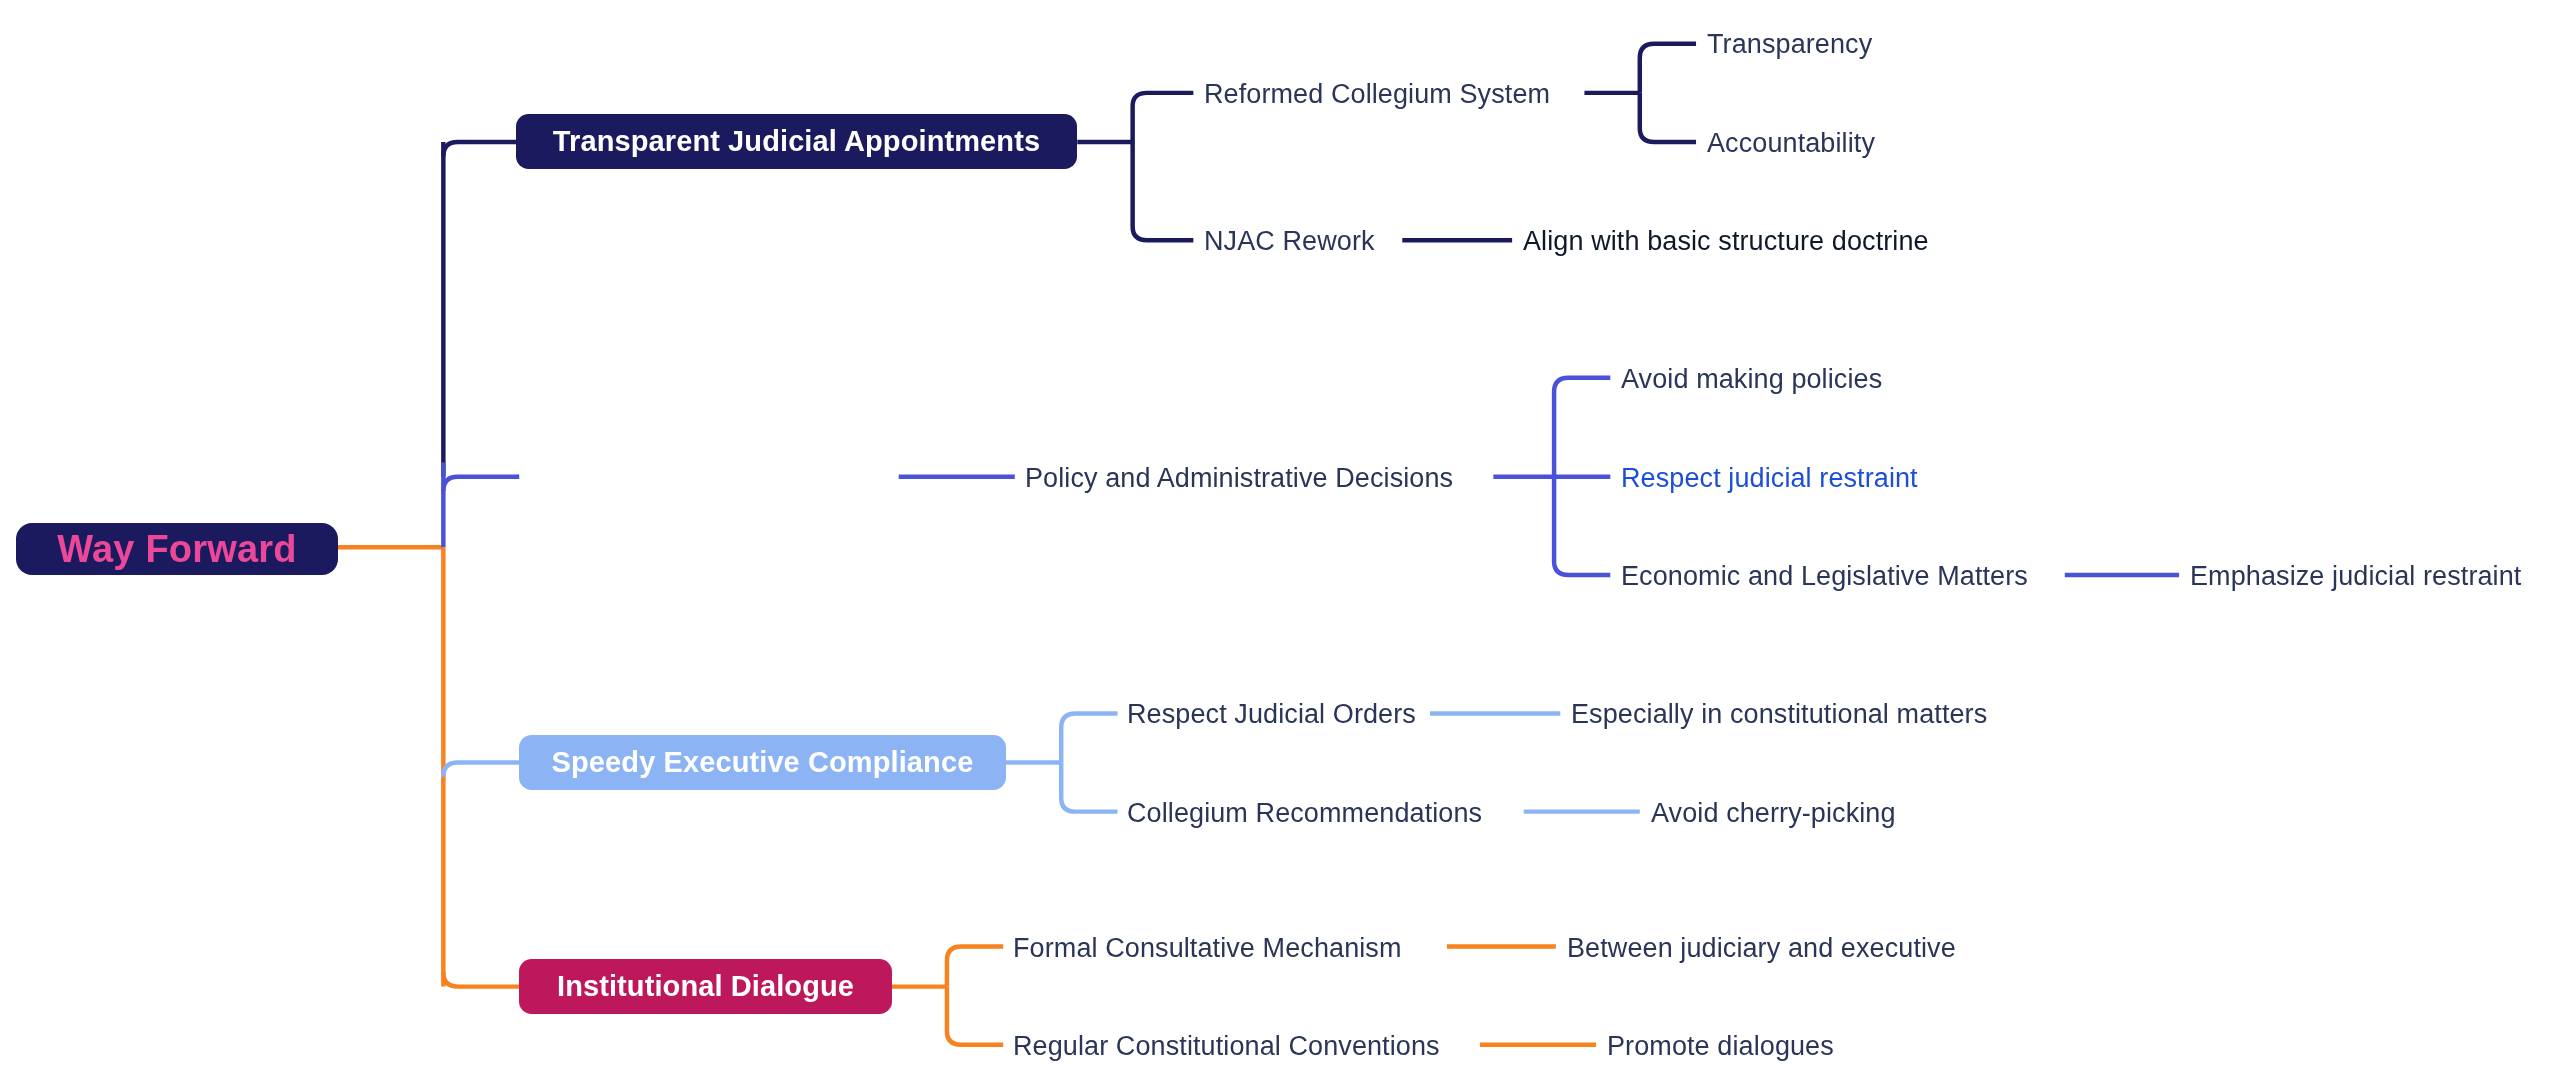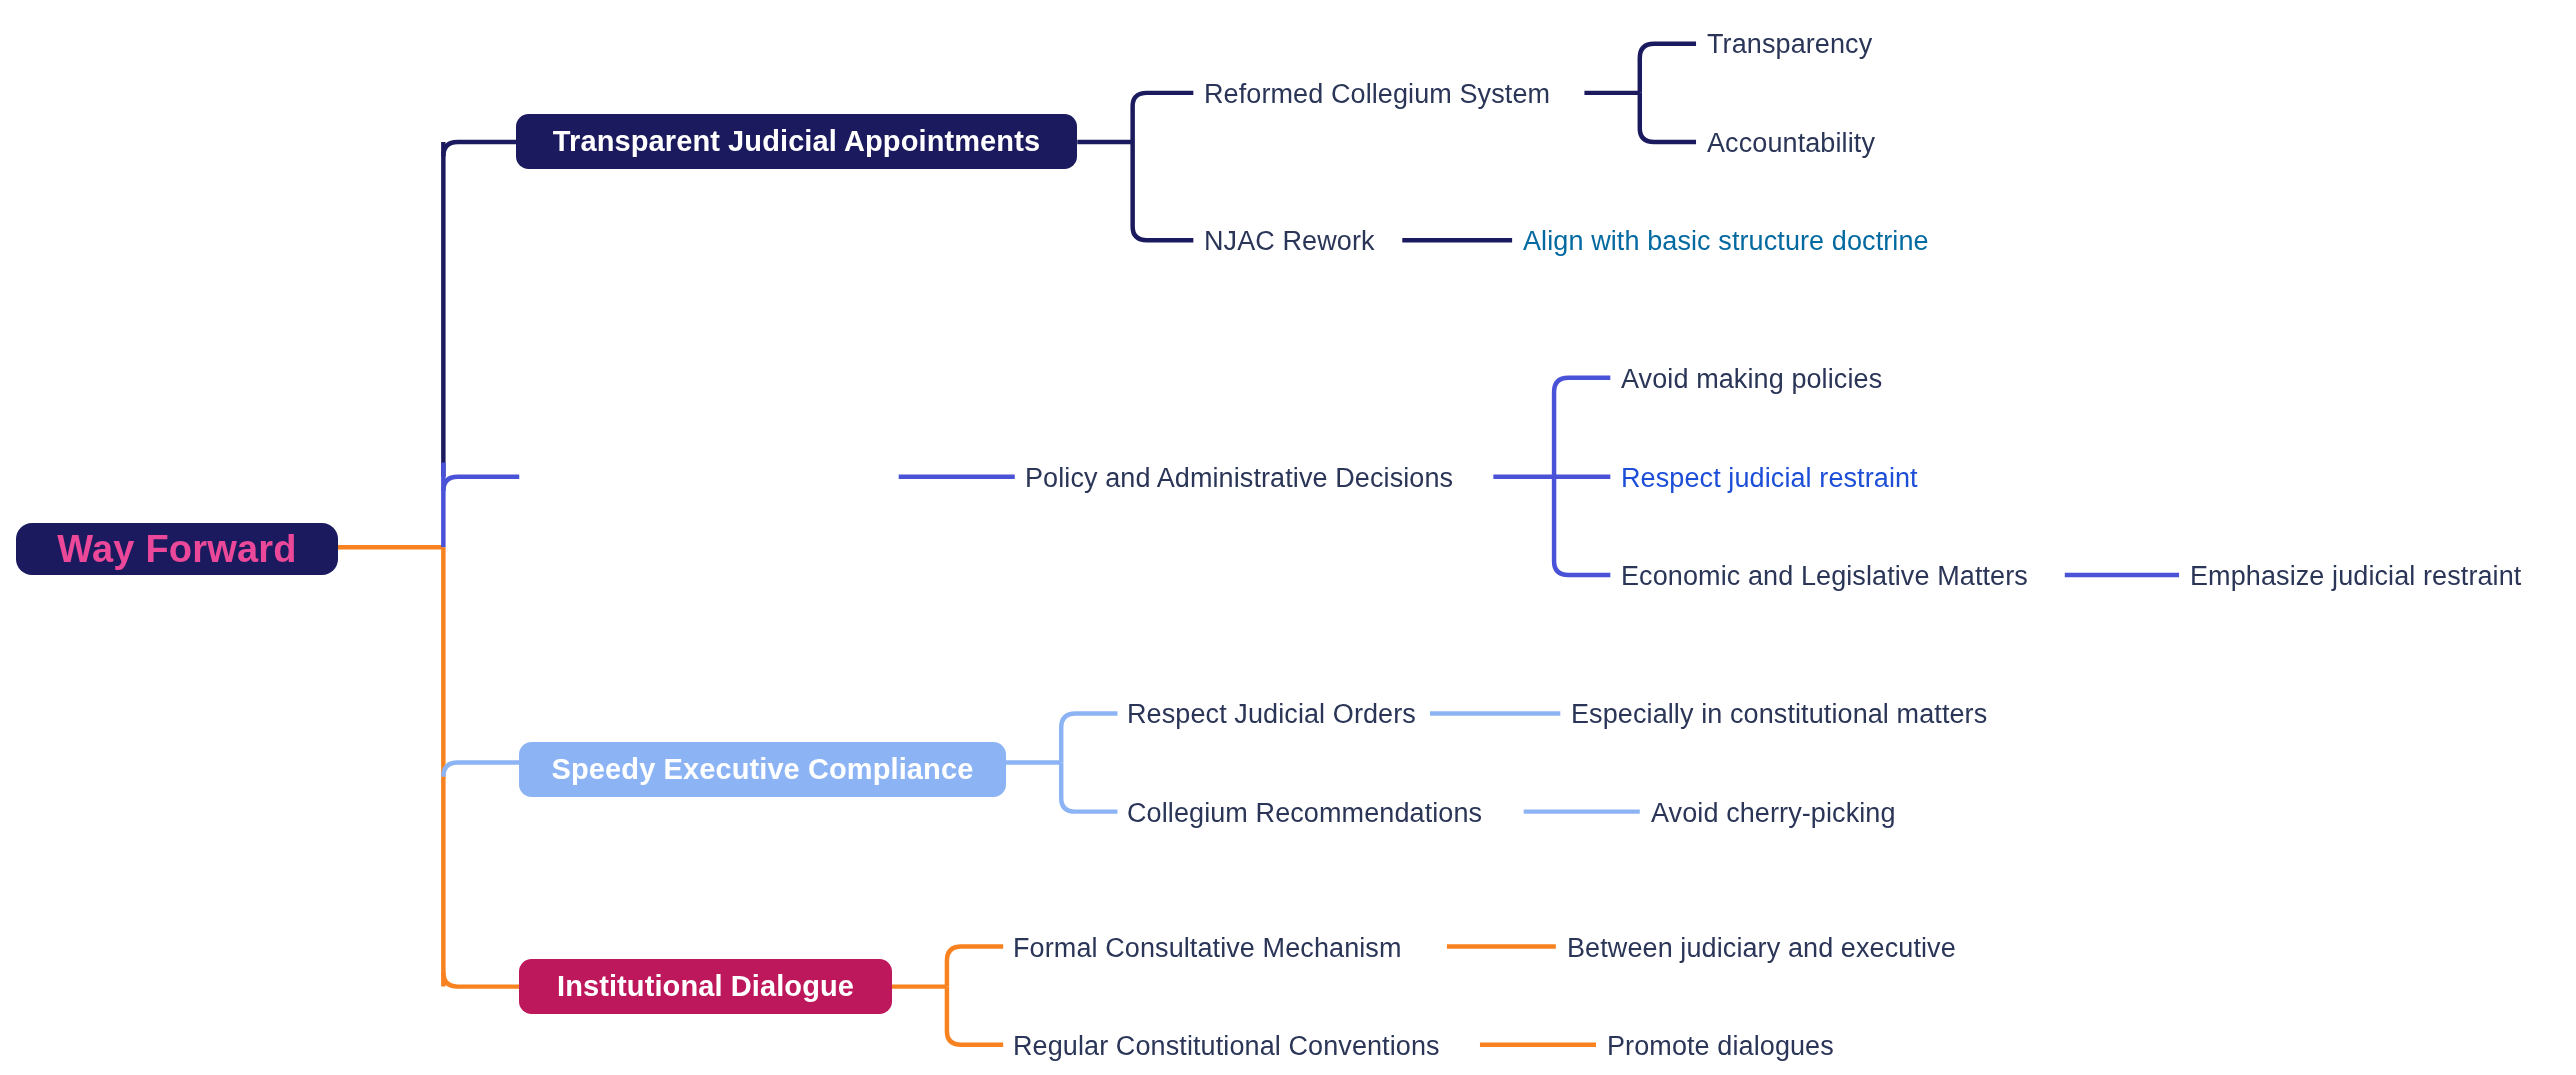--- a/index.html
+++ b/index.html
@@ -142,21 +142,21 @@
   </div>
 
   <div class="node node-leaf" style="left:1707px; top:128px; height:30px; color:#2a3557;">
     <span>Accountability</span>
   </div>
 
   <div class="node node-leaf" style="left:1204px; top:226px; height:30px; color:#2a3557;">
     <span>NJAC Rework</span>
   </div>
 
-  <div class="node node-leaf" style="left:1523px; top:226px; height:30px; color:#0369a1;">
+  <div class="node node-leaf" style="left:1523px; top:226px; height:30px; color:#0f172a;">
     <span>Align with basic structure doctrine</span>
   </div>
 
 
   <div class="node node-leaf" style="left:1025px; top:463px; height:30px; color:#2a3557;">
     <span>Policy and Administrative Decisions</span>
   </div>
 
   <div class="node node-leaf" style="left:1621px; top:364px; height:30px; color:#2a3557;">
     <span>Avoid making policies</span>
@@ -167,21 +167,21 @@
   </div>
 
   <div class="node node-leaf" style="left:1621px; top:561px; height:30px; color:#2a3557;">
     <span>Economic and Legislative Matters</span>
   </div>
 
   <div class="node node-leaf" style="left:2190px; top:561px; height:30px; color:#2a3557;">
     <span>Emphasize judicial restraint</span>
   </div>
 
-  <div class="node node-branch" style="left:519px; top:735px; width:487px; height:55px; background:#8cb4f5;margin-top:7px;">
+  <div class="node node-branch" style="left:519px; top:735px; width:487px; height:55px; background:#8cb4f5;">
     <span>Speedy Executive Compliance</span>
   </div>
 
   <div class="node node-leaf" style="left:1127px; top:699px; height:30px; color:#2a3557;">
     <span>Respect Judicial Orders</span>
   </div>
 
   <div class="node node-leaf" style="left:1571px; top:699px; height:30px; color:#2a3557;">
     <span>Especially in constitutional matters</span>
   </div>

